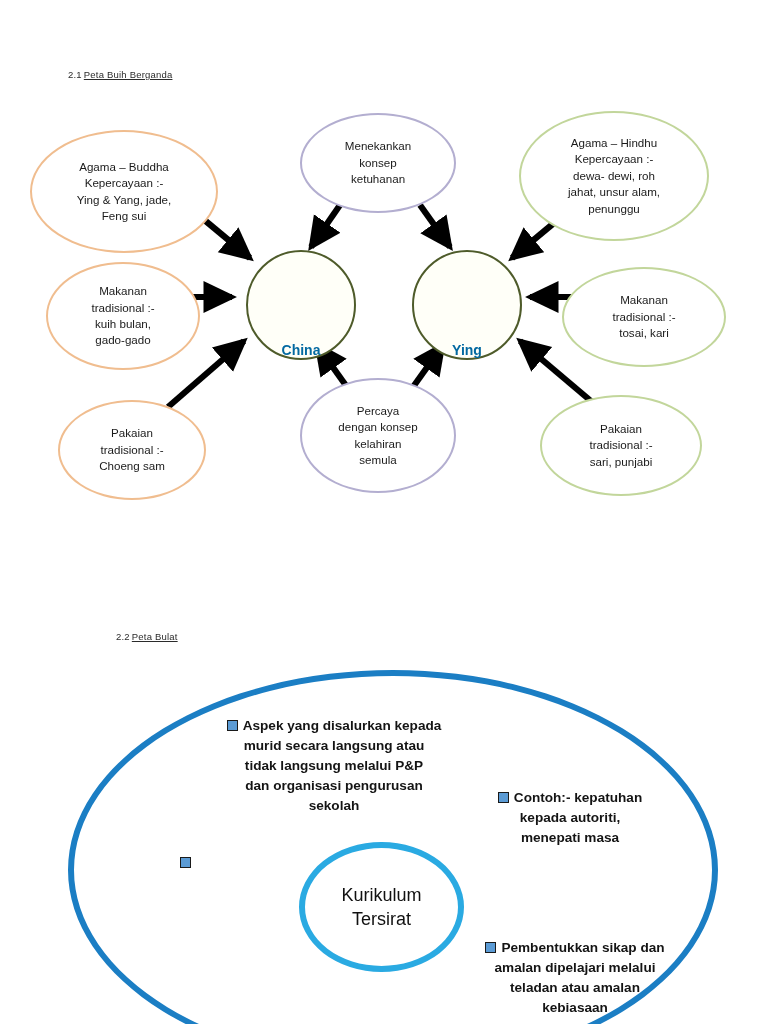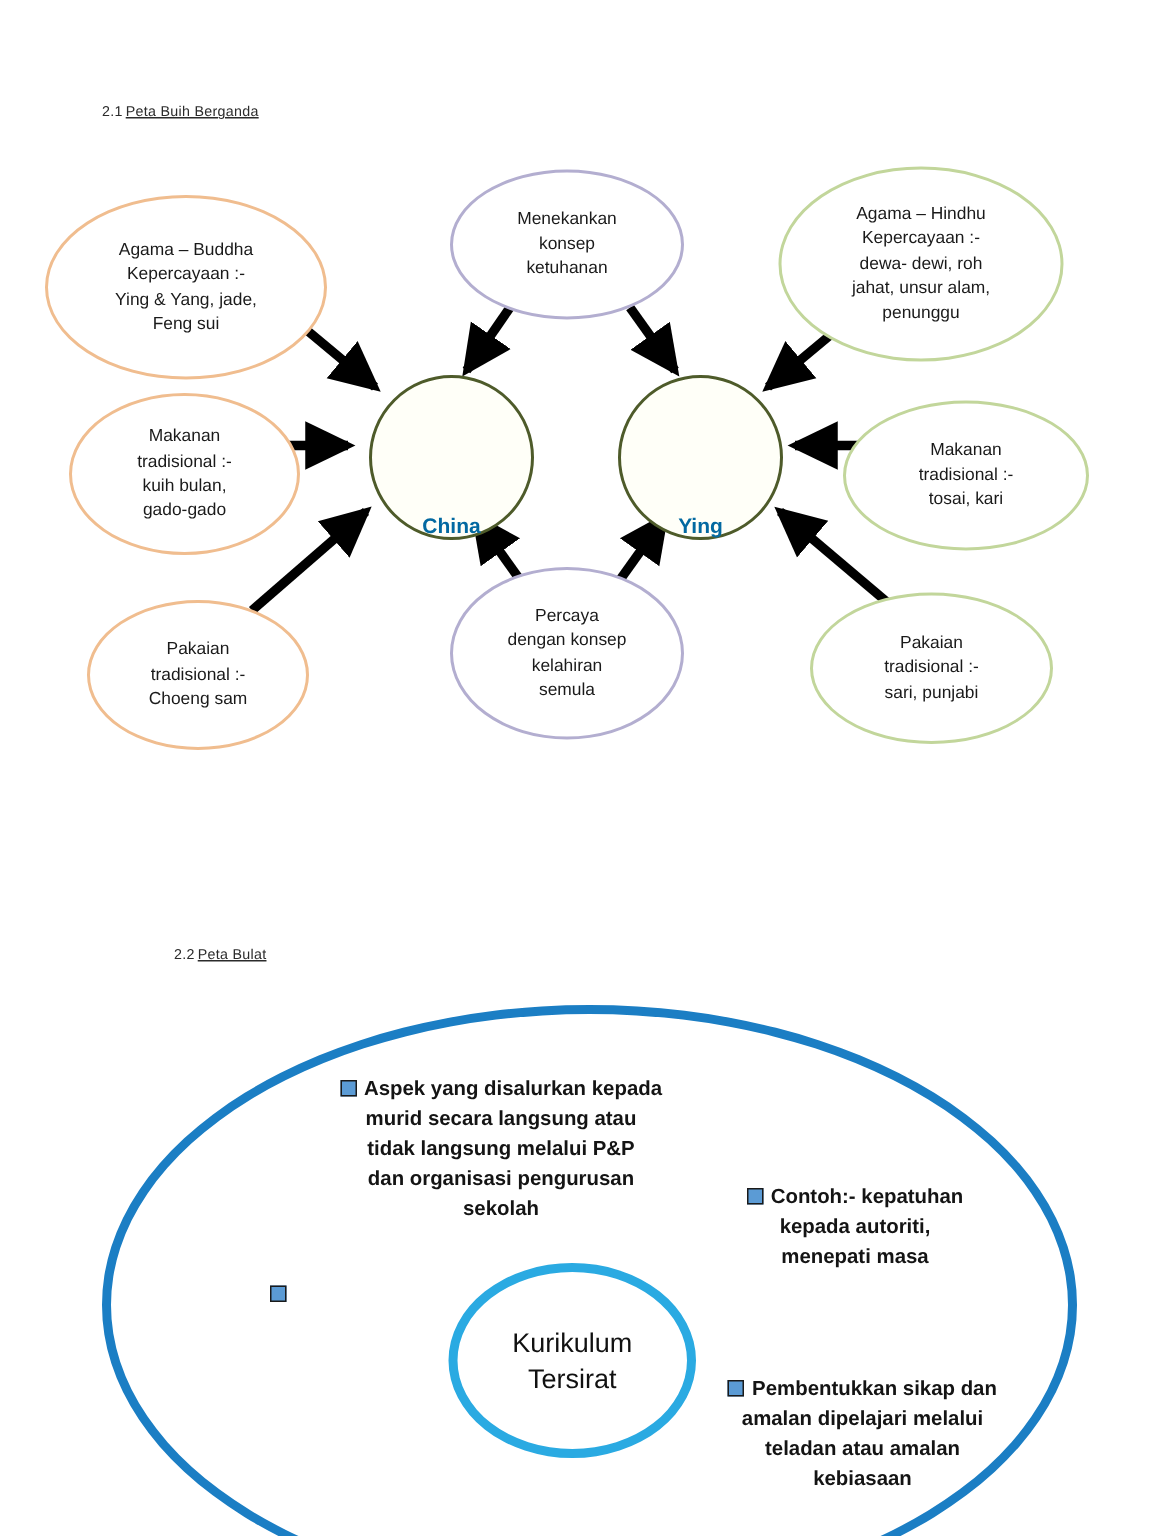--- a/index.html
+++ b/index.html
@@ -214,21 +214,21 @@
     <div class="cm-item" style="left:485px; top:140px; width:170px;">
       <span class="marker"></span><span style="white-space:pre-line">Contoh:- kepatuhan
 kepada autoriti,
 menepati masa</span>
     </div>
 
     <div class="cm-item" style="left:88px; top:205px; width:200px;">
       <span class="marker"></span>
     </div>
 
-    <div class="cm-item" style="left:466px; top:268px; width:218px;">
+    <div class="cm-item" style="left:466px; top:290px; width:218px;">
       <span class="marker"></span><span style="white-space:pre-line">Pembentukkan sikap dan
 amalan dipelajari melalui
 teladan atau amalan
 kebiasaan</span>
     </div>
   </div>
 
 </div>
 
 </body></html>

